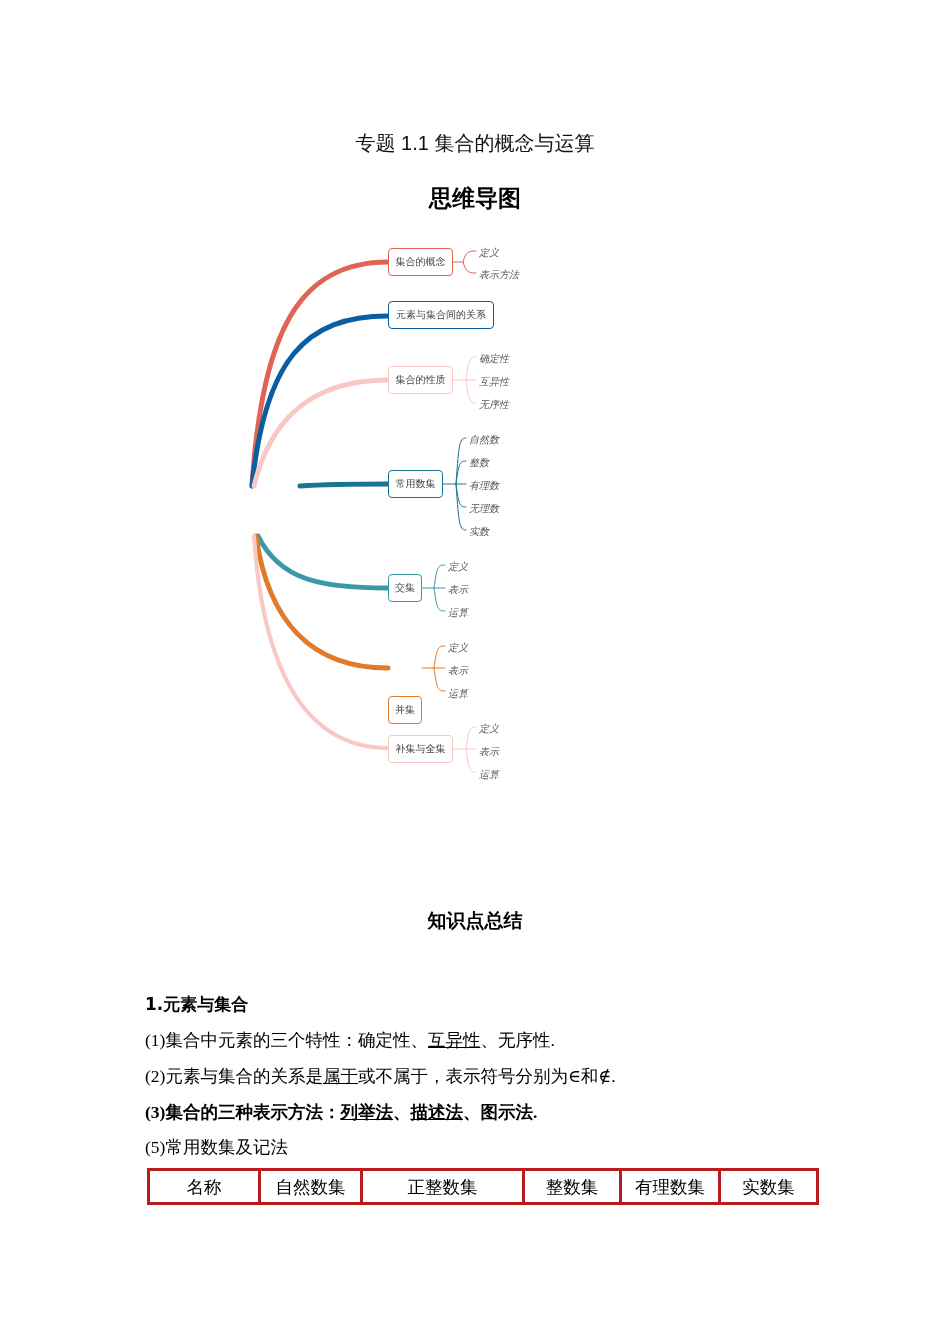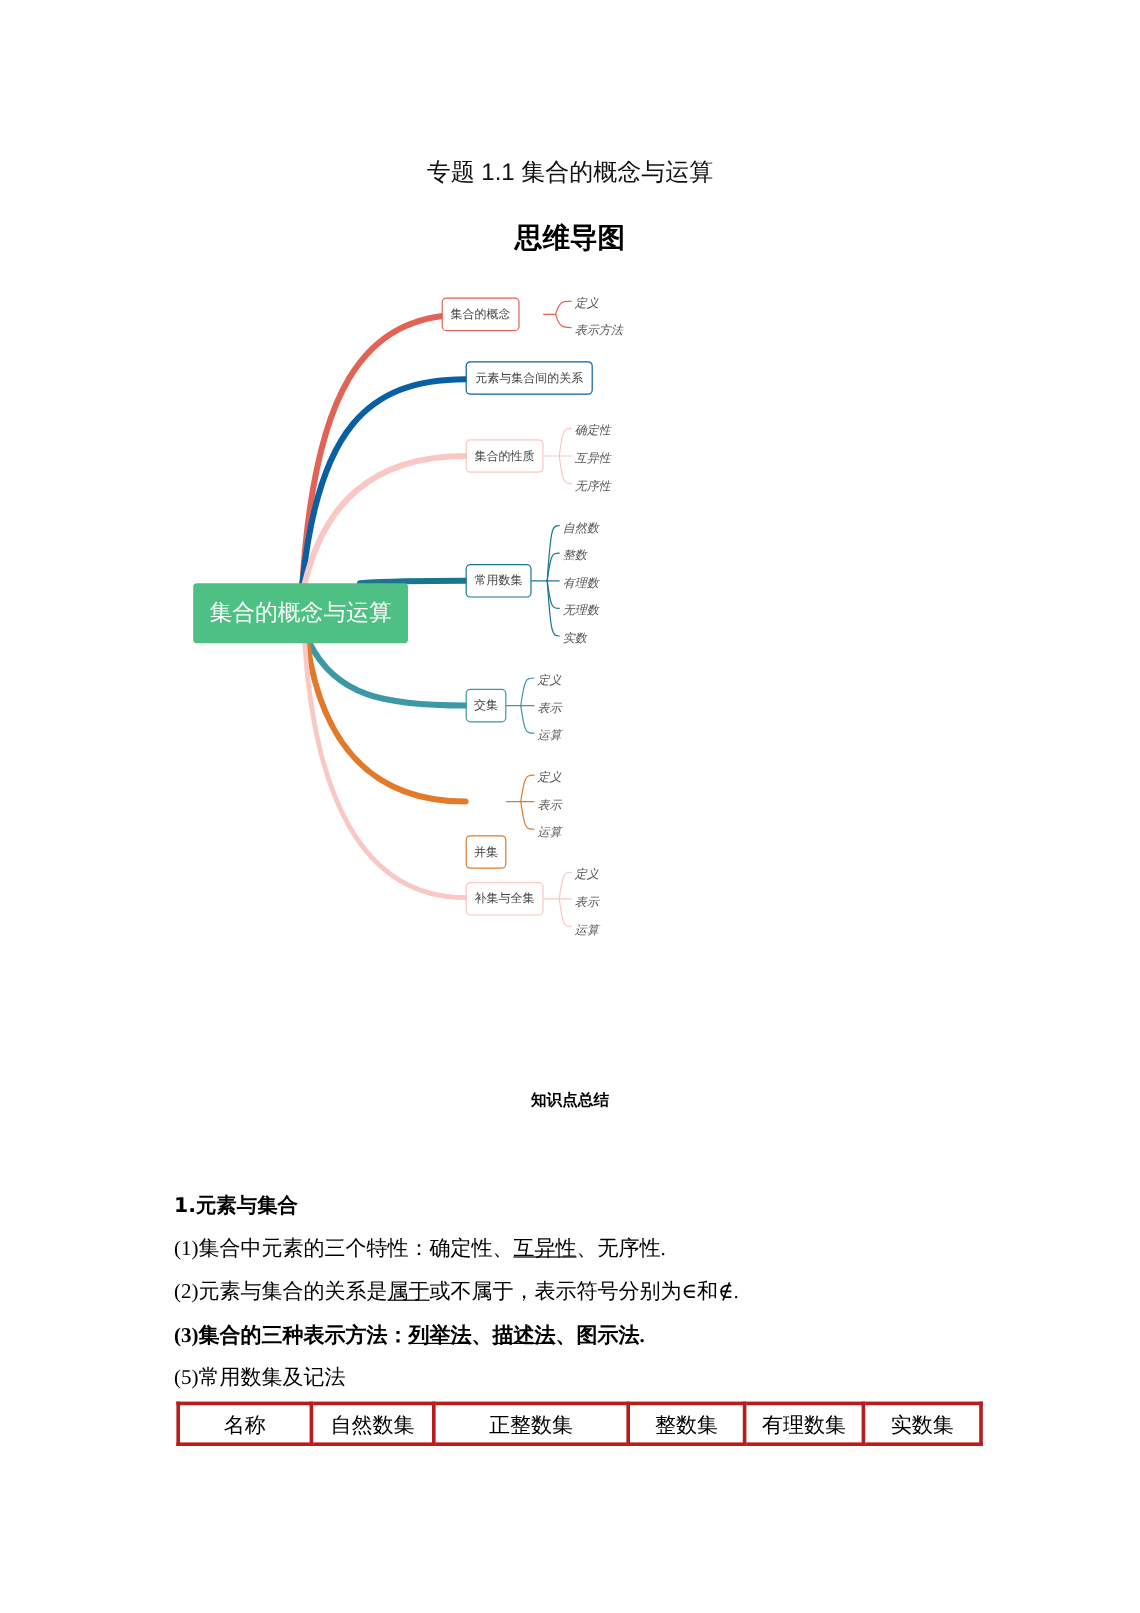--- a/index.html
+++ b/index.html
@@ -12,21 +12,21 @@
   .mindmap { position:absolute; left:0; top:0; width:950px; height:800px; }
   .mm-svg { position:absolute; left:0; top:0; }
   .root { position:absolute; left:161px; top:486px; width:179px; height:50px; background:#4fc083;
           border-radius:3px; color:#fff; font-family:"DejaVu Sans",sans-serif; font-size:19px;
           display:flex; align-items:center; justify-content:center; }
   .node { position:absolute; height:28px; border:1px solid; border-radius:4px; background:#fff;
           font-family:"DejaVu Sans",sans-serif; font-size:10px; color:#444;
           display:flex; align-items:center; justify-content:center; box-sizing:border-box; padding:0 5px; }
   .leaf { position:absolute; font-family:"DejaVu Sans",sans-serif; font-size:10px; color:#555; white-space:nowrap;font-style:italic; }
   .h2 { position:absolute; left:0; width:950px; top:908px; text-align:center;
-        font-family:"DejaVu Sans",sans-serif; font-weight:bold; font-size:13px; }
+        font-family:"DejaVu Sans",sans-serif; font-weight:bold; font-size:19px; }
   .sec { position:absolute; left:145px; top:993px; font-size:17px;
          font-family:"DejaVu Sans",sans-serif; font-weight:bold; }
   .para { position:absolute; left:145px; font-size:17.5px; white-space:nowrap; }
   .u { text-decoration:underline; }
   table.sets { position:absolute; left:147px; top:1168px; border-collapse:collapse; font-size:17.5px; }
   table.sets td { border:3px solid #b91c1c; height:31px; text-align:center; padding:0; }
 </style>
 </head>
 <body>
 
@@ -78,23 +78,22 @@
       </g>
       <g stroke="#f9c7c4" stroke-width="1">
         <path d="M453,749 L466,749"></path>
         <path d="M466,749 C469,728 470,727 476,727"></path>
         <path d="M466,749 L476,749"></path>
         <path d="M466,749 C469,771 470,772 476,772"></path>
       </g>
     </g>
   </svg>
 
-  <div class="root">集合的概念与运算</div>
 
-  <div class="node" style="left:368px;top:248px;width:65px;border-color:#e06355;">集合的概念</div>
+  <div class="node" style="left:388px;top:248px;width:65px;border-color:#e06355;">集合的概念</div>
   <div class="leaf" style="left:479px;top:246px;">定义</div>
   <div class="leaf" style="left:479px;top:268px;">表示方法</div>
 
   <div class="node" style="left:388px;top:301px;width:106px;border-color:#0a5fa3;">元素与集合间的关系</div>
 
   <div class="node" style="left:388px;top:366px;width:65px;border-color:#f9c7c4;">集合的性质</div>
   <div class="leaf" style="left:479px;top:352px;">确定性</div>
   <div class="leaf" style="left:479px;top:375px;">互异性</div>
   <div class="leaf" style="left:479px;top:398px;">无序性</div>
 

